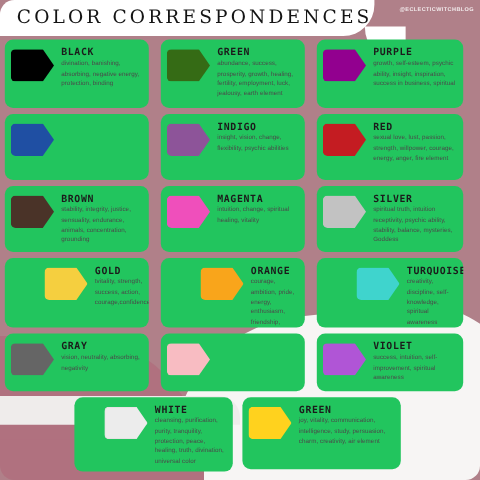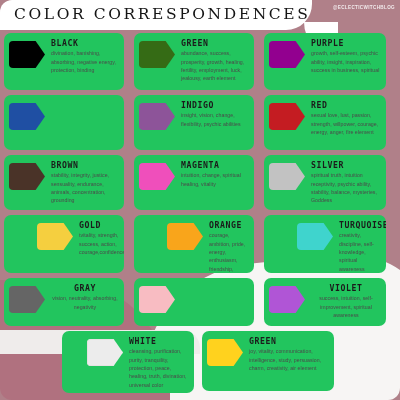--- a/index.html
+++ b/index.html
@@ -157,21 +157,21 @@
 
   
   .col1 { left: 4px;   width: 120px; }
   .col2 { left: 134px; width: 120px; }
   .col3 { left: 264px; width: 122px; }
 
   .row1 { top: 33px;  height: 57px; }
   .row2 { top: 95px;  height: 55px; }
   .row3 { top: 155px; height: 55px; }
   .row4 { top: 215px; height: 58px; padding-left: 28px; }
-  .row5 { top: 278px; height: 48px; text-align: center; }
+  .row5 { top: 278px; height: 48px; }
 
   .card-white  { left: 62px;  top: 331px; width: 132px; height: 62px; padding-left: 20px; }
   .card-yellow { left: 202px; top: 331px; width: 132px; height: 60px; }
 
   .swatch-outline {
     box-shadow: inset 0 0 0 0.8px #e3e0df;
   }
 </style>
 </head>
 <body style="background: rgb(176, 128, 137);">

